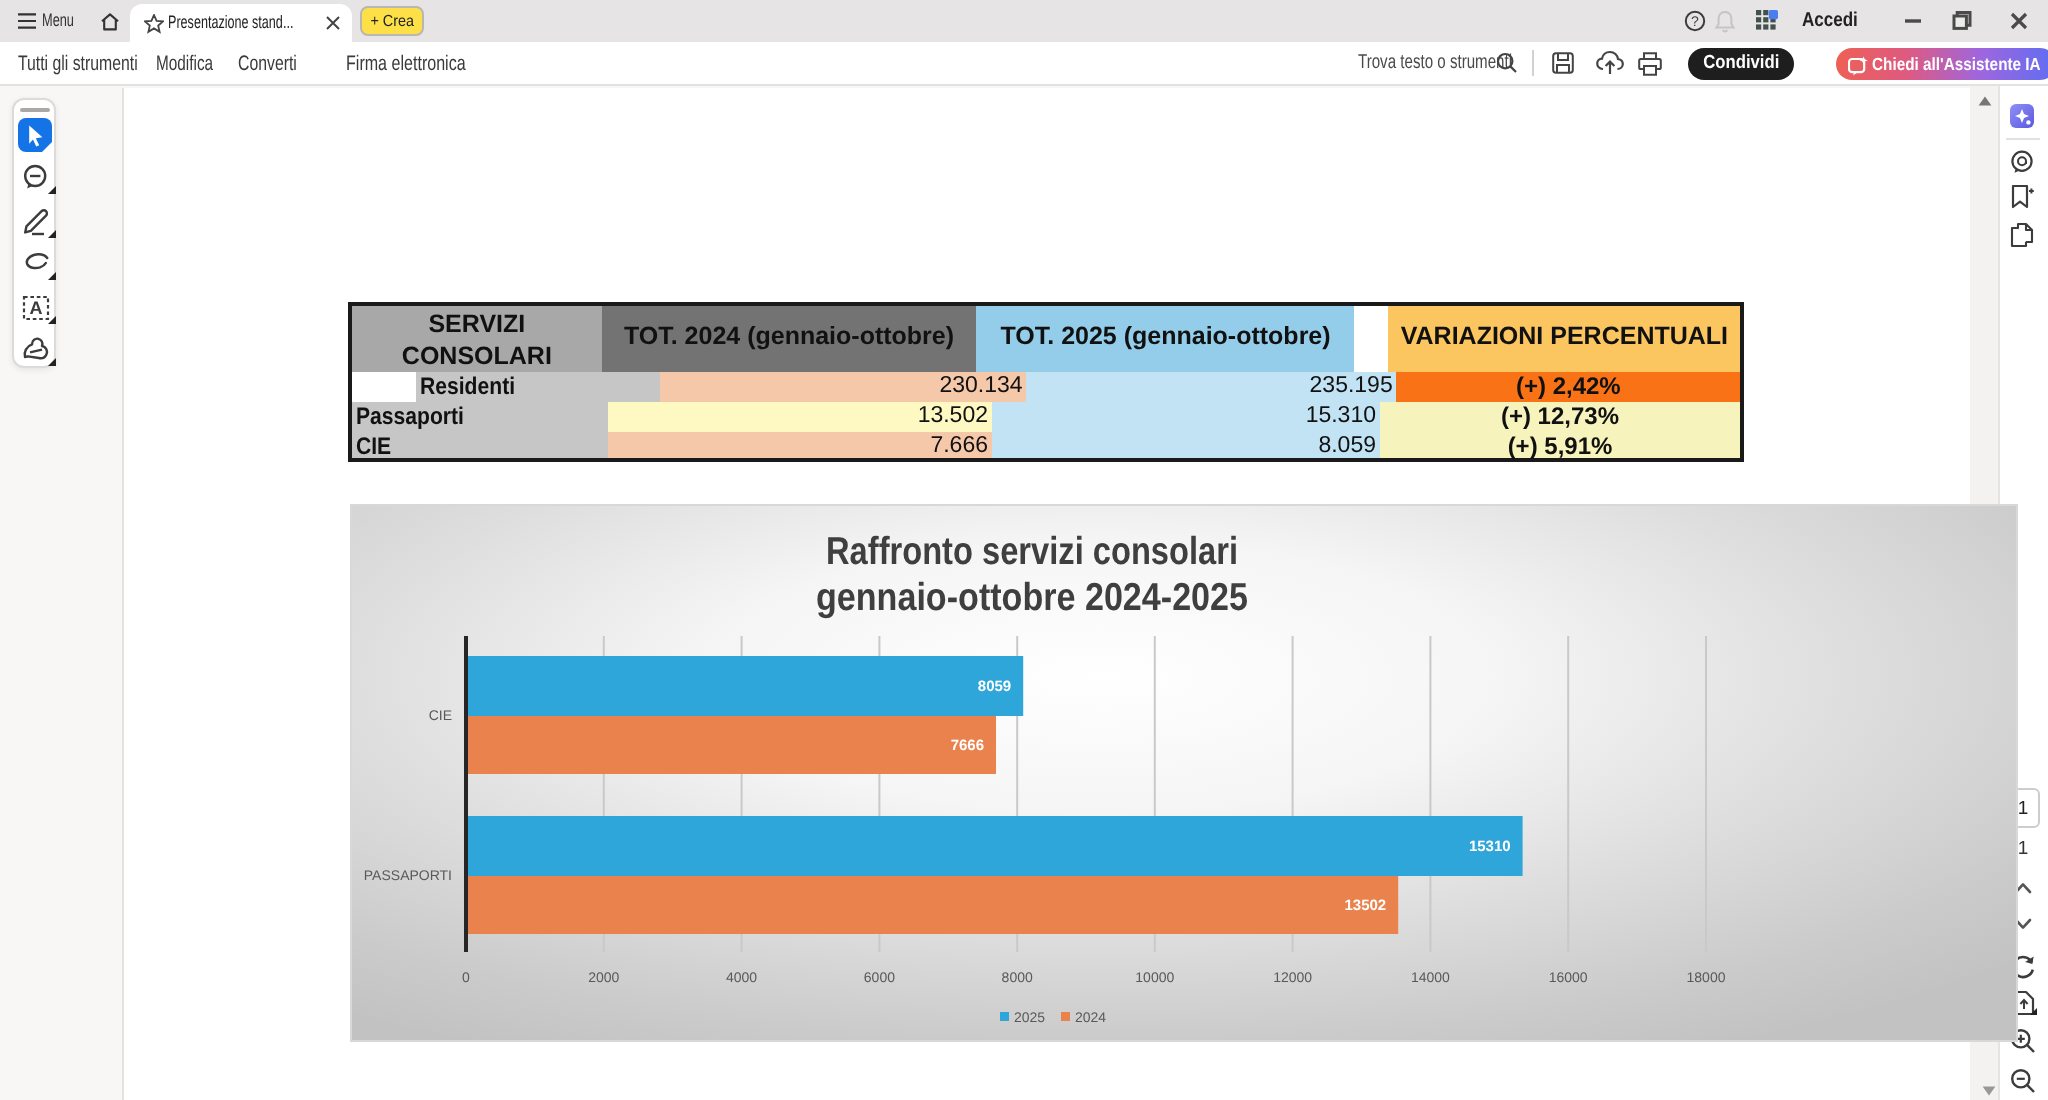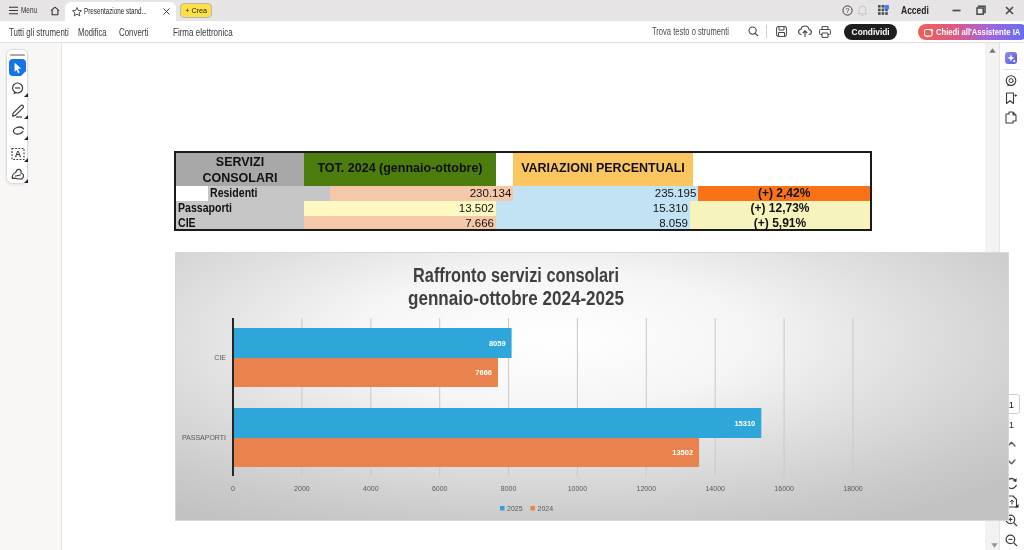--- a/index.html
+++ b/index.html
@@ -98,21 +98,21 @@
   </svg>
 <svg class="abs" style="left:1005px;top:6px" width="9" height="9" viewBox="0 0 9 9">
     <path d="M1 1 L8 8 M8 1 L1 8" stroke="#4a4a4a" stroke-width="1.6"></path>
   </svg>
 
 <div id="toolbar"></div>
 <div class="tblink" style="left:9px;"><span class="sx" style="transform:scaleX(0.752)">Tutti gli strumenti</span></div>
 <div class="tblink" style="left:78px;"><span class="sx" style="transform:scaleX(0.73)">Modifica</span></div>
 <div class="tblink" style="left:119px;"><span class="sx" style="transform:scaleX(0.753)">Converti</span></div>
 <div class="tblink" style="left:160px;margin-left:13px;"><span class="sx" style="transform:scaleX(0.765)">Firma elettronica</span></div>
-<div class="tblink" style="left:652px;font-size:10px;color:#4a4a4a;text-align:center;"><span class="sx" style="transform:scaleX(0.756)">Trova testo o strumenti</span></div>
+<div class="tblink" style="left:679px;font-size:10px;color:#4a4a4a;text-align:center;"><span class="sx" style="transform:scaleX(0.756)">Trova testo o strumenti</span></div>
 <svg class="abs" style="left:748px;top:26px" width="11" height="11" viewBox="0 0 11 11">
     <circle cx="4.6" cy="4.6" r="3.6" fill="none" stroke="#444" stroke-width="1.1"></circle>
     <path d="M7.3 7.3 L10 10" stroke="#444" stroke-width="1.1"></path>
   </svg>
 <div class="abs" style="left:766px;top:25px;width:1px;height:13px;background:#d4d2d0;"></div>
 <svg class="abs" style="left:776px;top:26px" width="11" height="11" viewBox="0 0 11 11">
     <rect x="0.6" y="0.6" width="9.8" height="9.8" rx="1.4" fill="none" stroke="#444" stroke-width="1"></rect>
     <path d="M3 0.8 V4 H8 V0.8 M2.5 10 V6.5 H8.5 V10" fill="none" stroke="#444" stroke-width="1"></path>
   </svg>
 <svg class="abs" style="left:798px;top:25px" width="14" height="13" viewBox="0 0 14 13">
@@ -244,21 +244,22 @@
   </svg>
 <svg class="abs" style="left:1005px;top:534px" width="13" height="13" viewBox="0 0 13 13">
     <circle cx="5.4" cy="5.4" r="4.3" fill="none" stroke="#3c3c3c" stroke-width="1.2"></circle>
     <path d="M8.6 8.6 L12 12" stroke="#3c3c3c" stroke-width="1.2"></path>
     <path d="M3.4 5.4 h4" stroke="#3c3c3c" stroke-width="1.1"></path>
   </svg>
 
 <div id="dtable">
   <div class="trow" style="top:0;height:33px;">
     <div class="c1 hcell" style="background:#a8a8a8;font-size:12.5px;line-height:16px;padding-top:1px;">SERVIZI<br>CONSOLARI</div>
-    <div class="c2 hcell" style="background:#4d7c0f;font-size:12.5px;line-height:31px;">TOT. 2024 (gennaio-ottobre)</div>
+    <div class="c2 hcell" style="background:#737373;font-size:12.5px;line-height:31px;">TOT. 2024 (gennaio-ottobre)</div>
+    <div class="c3 hcell" style="background:#93cde9;font-size:12.5px;line-height:31px;">TOT. 2025 (gennaio-ottobre)</div>
     <div class="c4 hcell" style="background:#fbc55f;font-size:12.5px;line-height:31px;margin-left:17px;">VARIAZIONI PERCENTUALI</div>
   </div>
   <div class="trow" style="top:33px;height:15px;padding-left:32px;">
     <div class="c1 dlab" style="background:#c6c6c6;"><span>Residenti</span></div>
     <div class="c2 dnum" style="background:#f6c8aa;">230.134</div>
     <div class="c3 dnum" style="background:#c2e3f4;">235.195</div>
     <div class="c4 dpct" style="background:#f97316;">(+) 2,42%</div>
   </div>
   <div class="trow" style="top:48px;height:15px;">
     <div class="c1 dlab" style="background:#c6c6c6;"><span>Passaporti</span></div>

